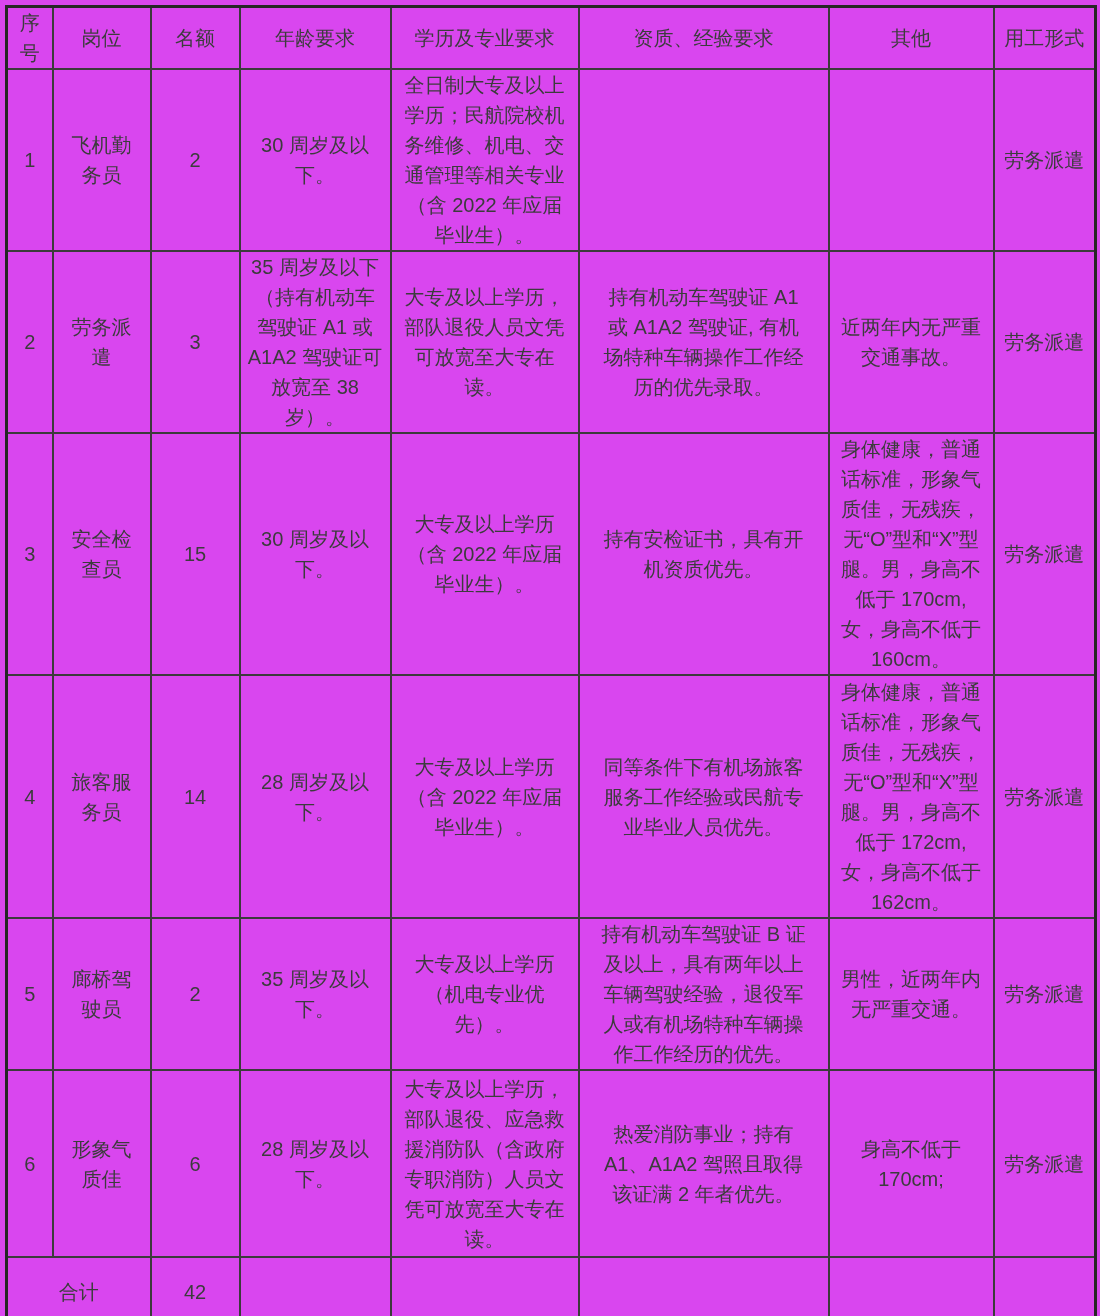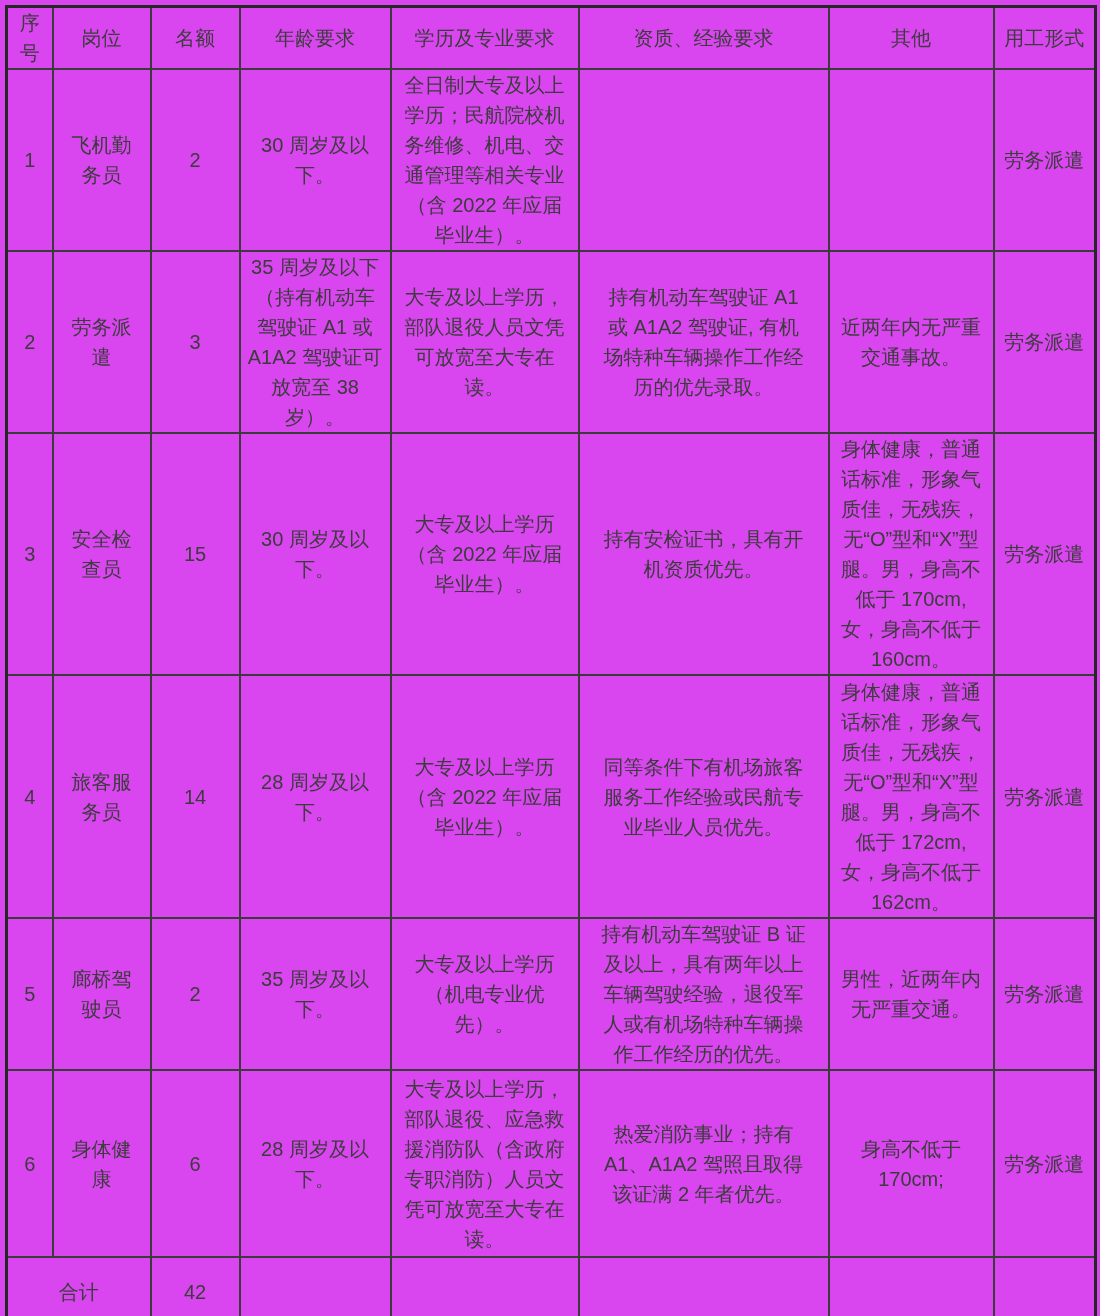--- a/index.html
+++ b/index.html
@@ -128,21 +128,21 @@
       <td class="c-quota">2</td>
       <td class="c-age">35 周岁及以下。</td>
       <td class="c-edu">大专及以上学历（机电专业优先）。</td>
       <td class="c-qual">持有机动车驾驶证 B 证及以上，具有两年以上车辆驾驶经验，退役军人或有机场特种车辆操作工作经历的优先。</td>
       <td class="c-other">男性，近两年内无严重交通。</td>
       <td class="c-form">劳务派遣</td>
     </tr>
 
     <tr class="r5">
       <td class="c-no">6</td>
-      <td class="c-post">身体健康</td>
+      <td class="c-post">形象气质佳</td>
       <td class="c-quota">6</td>
       <td class="c-age">28 周岁及以下。</td>
       <td class="c-edu">大专及以上学历，部队退役、应急救援消防队（含政府专职消防）人员文凭可放宽至大专在读。</td>
       <td class="c-qual">热爱消防事业；持有 A1、A1A2 驾照且取得该证满 2 年者优先。</td>
       <td class="c-other">身高不低于 170cm;</td>
       <td class="c-form">劳务派遣</td>
     </tr>
 
     <tr class="rt">
       <td colspan="2">合计</td>

